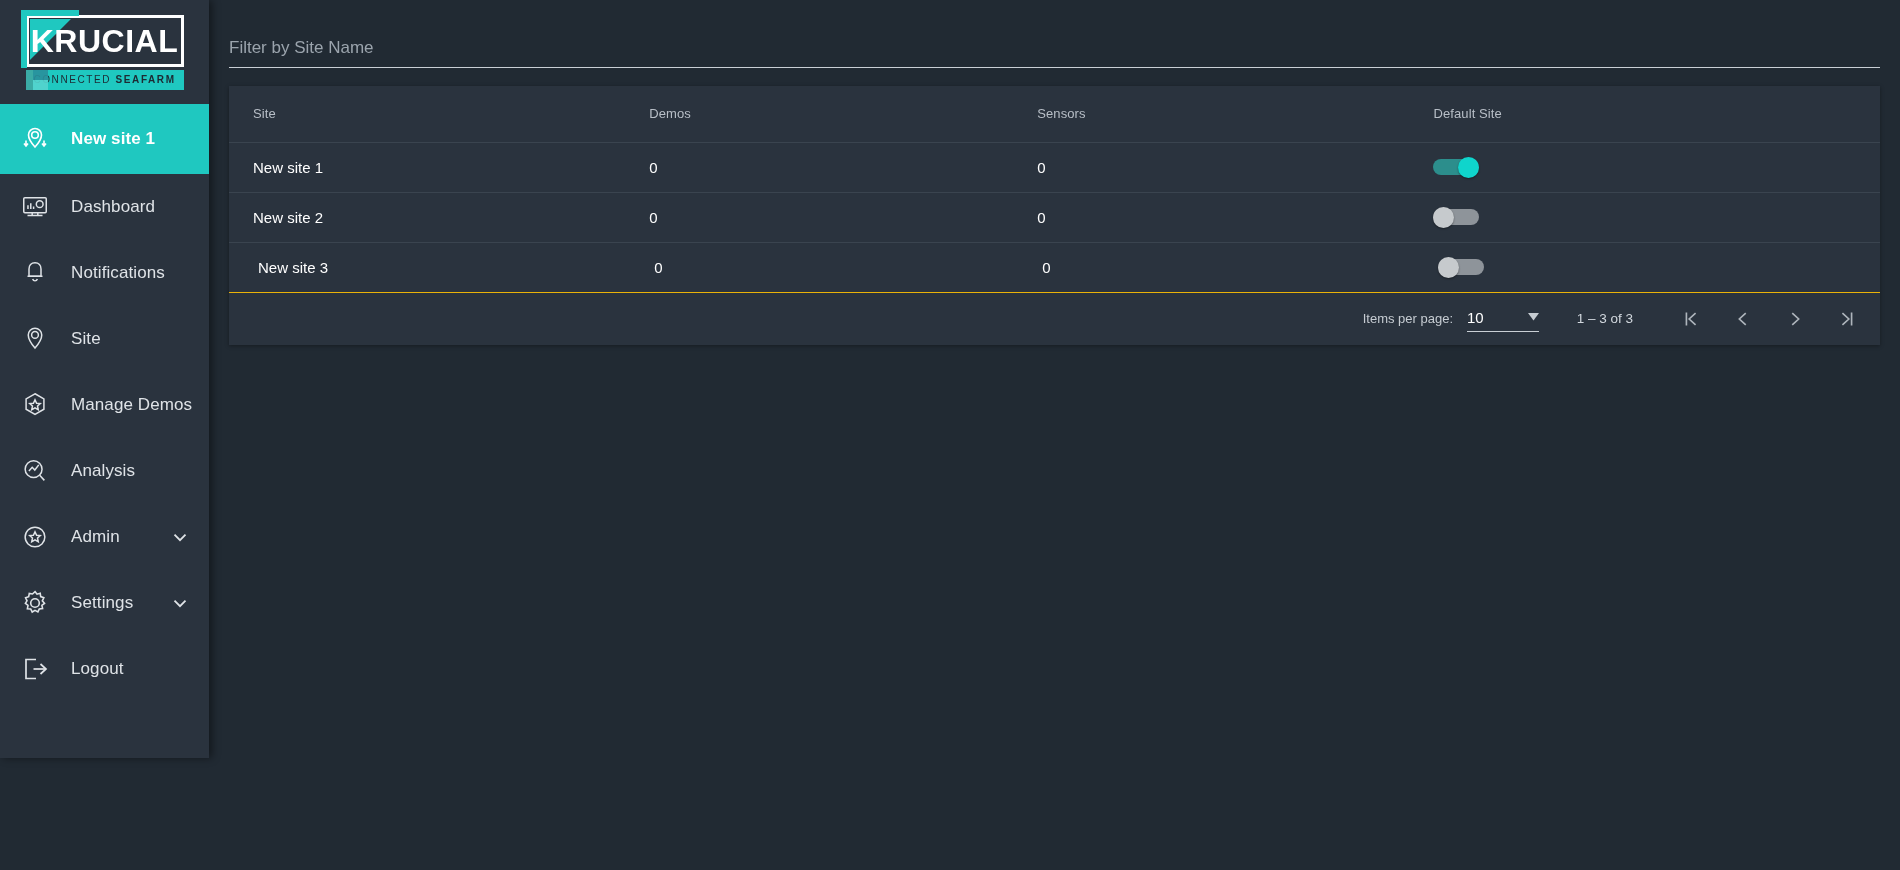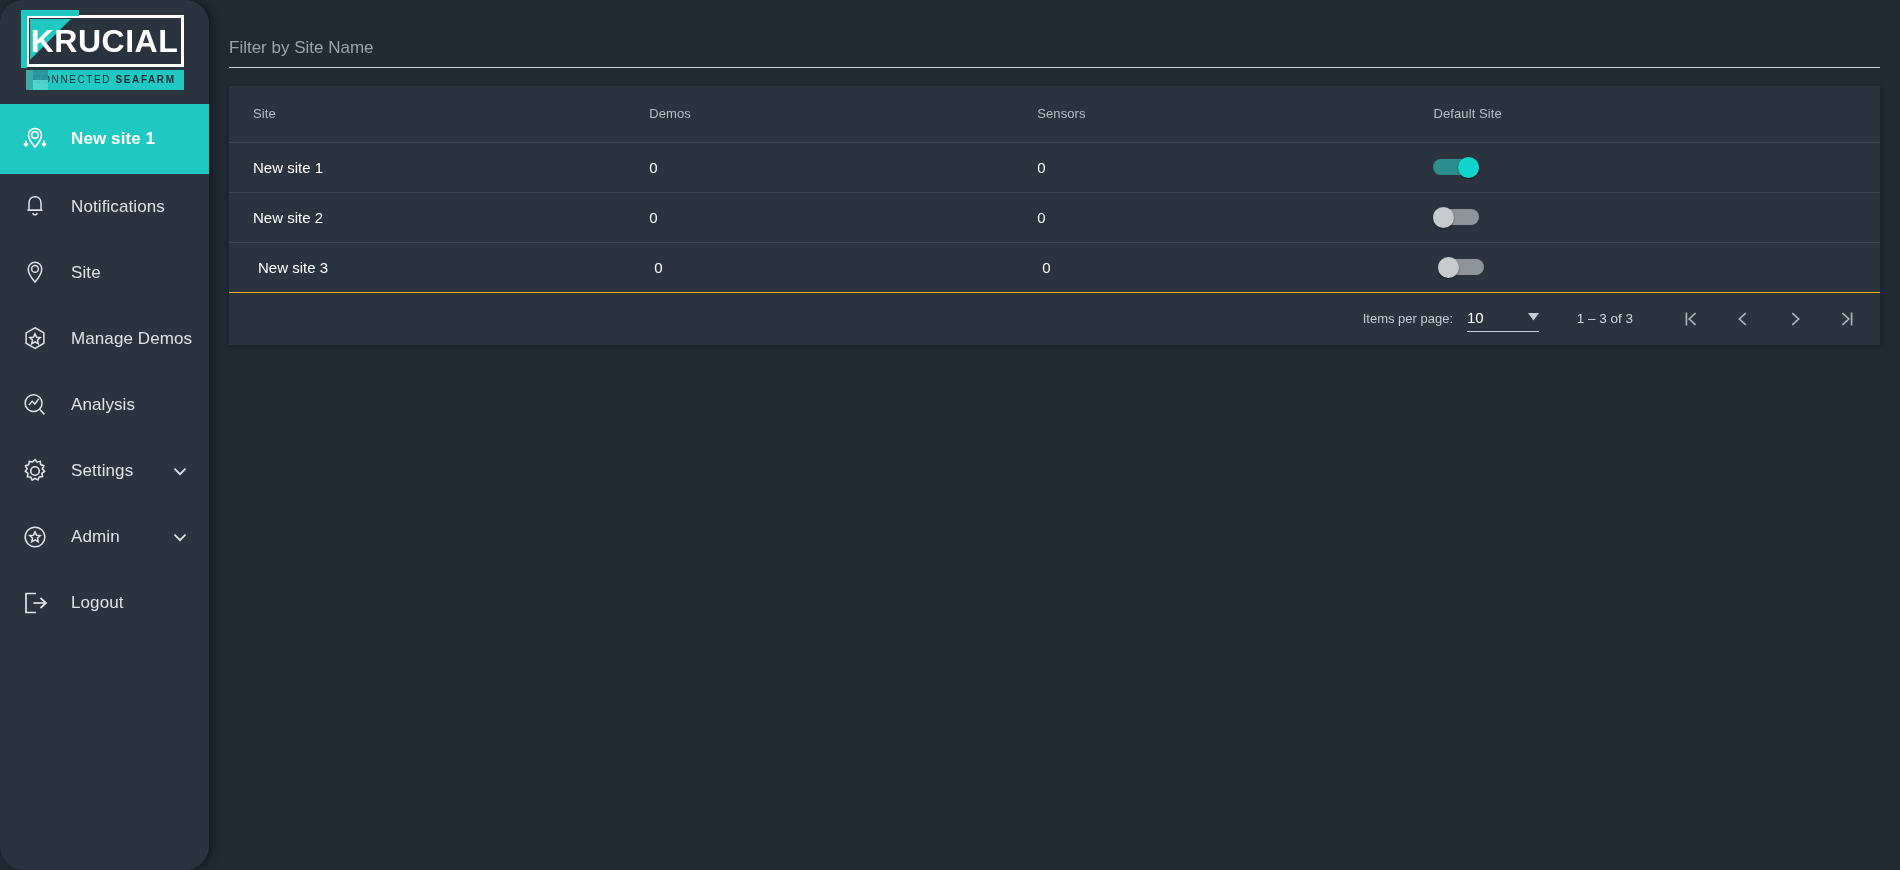--- a/index.html
+++ b/index.html
@@ -20,27 +20,26 @@
   .app {
     display: flex;
     width: 1900px;
     height: 870px;
   }
 
   
   .sidebar {
     width: 209px;
     min-width: 209px;
-    height: 870px;
+    height: 758px;
     background: #2a333e;
     position: relative;
     z-index: 5;
     box-shadow: 3px 0 8px rgba(0,0,0,0.45);
     overflow: hidden;
-    border-radius: 24px;
   }
 
   .logo-wrap {
     height: 104px;
     display: flex;
     align-items: center;
     justify-content: center;
     background: #2a333e;
   }
 
@@ -329,20 +328,31 @@
           <svg width="32" height="32" viewBox="0 0 32 32" fill="none" stroke="#ffffff" stroke-width="1.6">
             <path d="M16 5.5c-3.6 0-6.5 2.9-6.5 6.5 0 4.9 6.5 12 6.5 12s6.5-7.1 6.5-12c0-3.6-2.9-6.5-6.5-6.5z"></path>
             <circle cx="16" cy="12" r="3.3"></circle>
             <path d="M7 17.5v5M5 20.5l2 2.5 2-2.5"></path>
             <path d="M25 17.5v5M23 20.5l2 2.5 2-2.5"></path>
           </svg>
         </span>
         <span class="nav-label">New site 1</span>
       </div>
 
+      <div class="nav-item">
+        <span class="nav-icon">
+          <svg width="30" height="30" viewBox="0 0 32 32" fill="none" stroke="#dfe3e7" stroke-width="1.6">
+            <rect x="4" y="6" width="24" height="16" rx="1.2"></rect>
+            <path d="M8 25h16M13 22v3M19 22v3"></path>
+            <path d="M8.5 18v-4M11.5 18v-6M14.5 18v-2.5"></path>
+            <circle cx="21" cy="13" r="3.6"></circle>
+          </svg>
+        </span>
+        <span class="nav-label">Dashboard</span>
+      </div>
 
       <div class="nav-item">
         <span class="nav-icon">
           <svg width="30" height="30" viewBox="0 0 32 32" fill="none" stroke="#dfe3e7" stroke-width="1.6">
             <path d="M16 5c-4.1 0-6.4 3-6.4 6.7v7.8h12.8v-7.8C22.4 8 20.1 5 16 5z"></path>
             <path d="M8 19.5h16"></path>
             <path d="M13.5 22.5c.4 1.2 1.3 1.9 2.5 1.9s2.1-.7 2.5-1.9"></path>
           </svg>
         </span>
         <span class="nav-label">Notifications</span>
@@ -374,41 +384,41 @@
             <circle cx="14.5" cy="14" r="9"></circle>
             <path d="M21 20.5l5 5.5"></path>
             <path d="M9.5 16l3.5-4 2.8 3 4.2-5.5"></path>
           </svg>
         </span>
         <span class="nav-label">Analysis</span>
       </div>
 
       <div class="nav-item">
         <span class="nav-icon">
+          <svg width="30" height="30" viewBox="0 0 32 32" fill="none" stroke="#dfe3e7" stroke-width="1.6">
+            <circle cx="16" cy="16" r="10.5"></circle>
+            <path d="M16 10.5l1.7 3.6 3.9.4-2.9 2.6.8 3.9L16 19l-3.5 2 .8-3.9-2.9-2.6 3.9-.4L16 10.5z"></path>
+          </svg>
+        </span>
+        <span class="nav-label">Admin</span>
+        <span class="chevron">
+          <svg width="22" height="22" viewBox="0 0 24 24" fill="none" stroke="#dfe3e7" stroke-width="2">
+            <path d="M6 9.5l6 6 6-6"></path>
+          </svg>
+        </span>
+      </div>
+
+      <div class="nav-item">
+        <span class="nav-icon">
           <svg width="32" height="32" viewBox="0 0 32 32" fill="none" stroke="#dfe3e7" stroke-width="1.6">
             <circle cx="16" cy="16" r="4.3"></circle>
             <path d="M16 4.6l2 2.6 3.2-.9.5 3.3 3.1 1.2-1.5 3 2.2 2.5-2.6 2 .7 3.2-3.3.4-1.4 3-2.9-1.6-2.8 1.7-1.5-3-3.3-.3.6-3.3-2.6-2L8 13.8l-1.4-3 3.1-1.1.6-3.3L13.5 7 16 4.6z"></path>
           </svg>
         </span>
         <span class="nav-label">Settings</span>
-        <span class="chevron">
-          <svg width="22" height="22" viewBox="0 0 24 24" fill="none" stroke="#dfe3e7" stroke-width="2">
-            <path d="M6 9.5l6 6 6-6"></path>
-          </svg>
-        </span>
-      </div>
-
-      <div class="nav-item">
-        <span class="nav-icon">
-          <svg width="30" height="30" viewBox="0 0 32 32" fill="none" stroke="#dfe3e7" stroke-width="1.6">
-            <circle cx="16" cy="16" r="10.5"></circle>
-            <path d="M16 10.5l1.7 3.6 3.9.4-2.9 2.6.8 3.9L16 19l-3.5 2 .8-3.9-2.9-2.6 3.9-.4L16 10.5z"></path>
-          </svg>
-        </span>
-        <span class="nav-label">Admin</span>
         <span class="chevron">
           <svg width="22" height="22" viewBox="0 0 24 24" fill="none" stroke="#dfe3e7" stroke-width="2">
             <path d="M6 9.5l6 6 6-6"></path>
           </svg>
         </span>
       </div>
 
       <div class="nav-item">
         <span class="nav-icon">
           <svg width="32" height="32" viewBox="0 0 32 32" fill="none" stroke="#dfe3e7" stroke-width="1.7">

